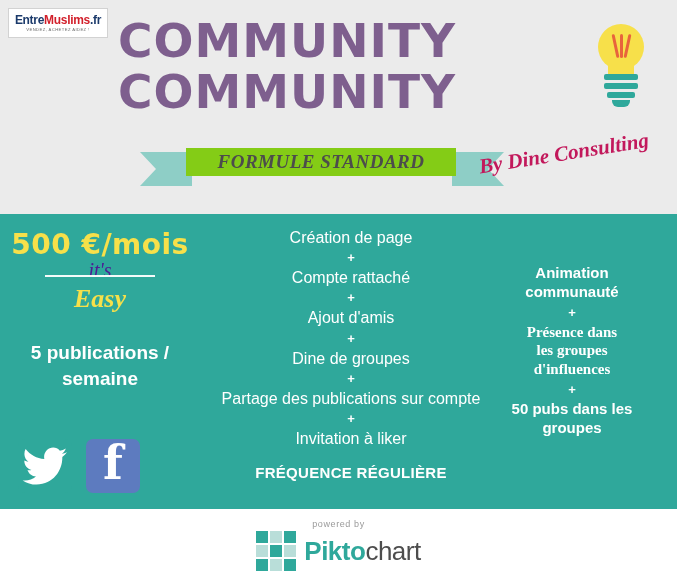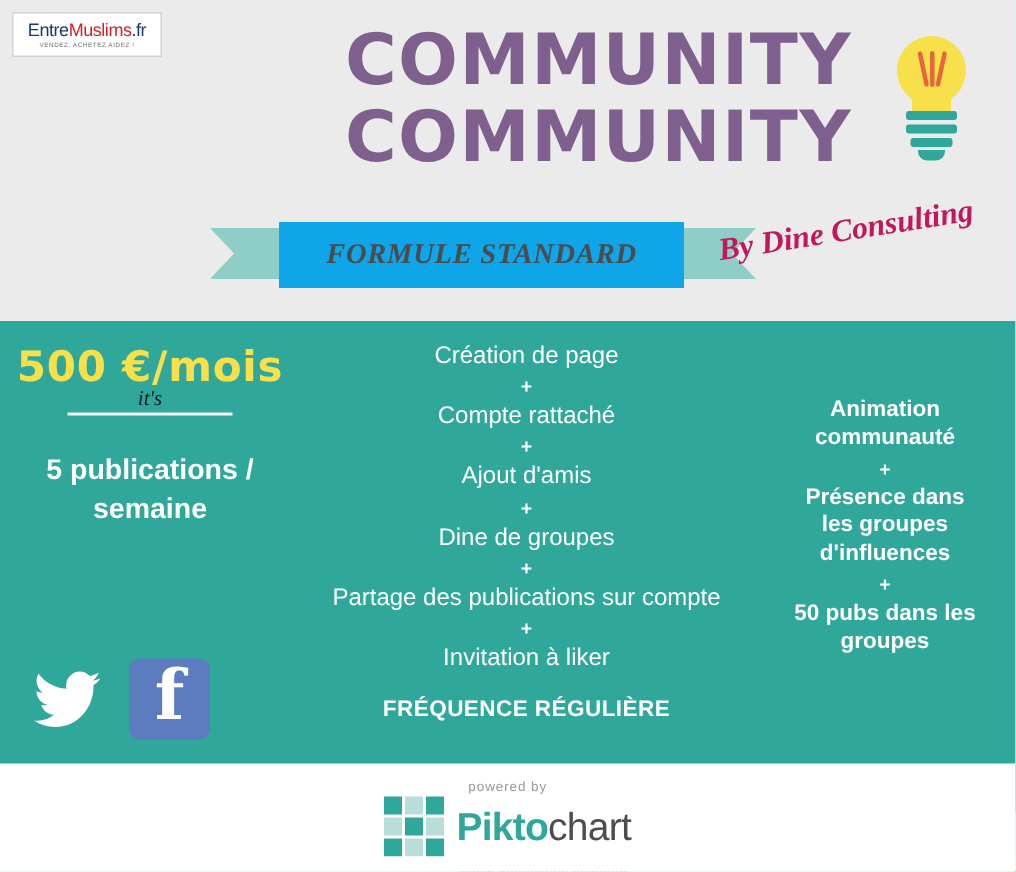--- a/index.html
+++ b/index.html
@@ -30,37 +30,37 @@
     background: #ffffff;
     border: 1px solid #d2d2d2;
     display: flex;
     flex-direction: column;
     align-items: center;
     justify-content: center;
     line-height: 1;
   }
   .logo-main {
     font-size: 12px;
-    font-weight: normal;
+    font-weight: bold;
     color: #1b3a6b;
     letter-spacing: -0.3px;
   }
   .logo-main .accent { color: #d21f2a; }
   .logo-sub {
     font-size: 4.2px;
     color: #6b6b6b;
     letter-spacing: 0.4px;
     margin-top: 2px;
   }
 
   .title-block {
     position: absolute;
     top: 16px; left: 118px;
     width: 450px;
-    text-align: right;
+    text-align: left;
   }
   .title-line {
     font-family: "DejaVu Sans", sans-serif;
     font-weight: bold;
     color: #7e5f8e;
     font-size: 47px;
     line-height: 1.08;
     letter-spacing: 1px;
   }
 
@@ -124,22 +124,22 @@
     border-radius: 2px;
   }
   .bulb-filament i:nth-child(1) { left: 0; transform: rotate(-12deg); }
   .bulb-filament i:nth-child(2) { left: 6px; }
   .bulb-filament i:nth-child(3) { left: 12px; transform: rotate(12deg); }
 
   
   .ribbon {
     position: absolute;
     top: 148px; left: 186px;
-    width: 270px; height: 44px;
-    background: #0ea5e9;
+    width: 270px; height: 28px;
+    background: #84cc16;
     display: flex;
     align-items: center;
     justify-content: center;
   }
   .ribbon-tail-l, .ribbon-tail-r {
     position: absolute;
     top: 152px;
     width: 52px; height: 34px;
     background: #8ecec6;
   }
@@ -192,22 +192,22 @@
   }
   .hr-thin {
     width: 110px; height: 2px;
     background: #ffffff;
     margin: 14px auto 8px auto;
     opacity: .95;
   }
   .its {
     font-family: "Liberation Serif", serif;
     font-style: italic;
-    font-size: 14px;
-    color: #0f172a;
+    font-size: 20px;
+    color: #4c1d95;
     margin-top: -26px;
   }
   .easy {
     font-family: "Liberation Serif", serif;
     font-style: italic;
     font-weight: bold;
     font-size: 26px;
     color: #f7e04a;
     margin-top: 2px;
   }
@@ -270,21 +270,21 @@
   .freq {
     margin-top: 14px;
     font-size: 15px;
     font-weight: bold;
     letter-spacing: 0.3px;
   }
 
   
   .col-right {
     position: absolute;
-    top: 48px; left: 510px;
+    top: 48px; left: 492px;
     width: 160px;
     text-align: center;
   }
   .right-item {
     font-size: 15px;
     font-weight: bold;
     line-height: 1.25;
     padding: 2px 0;
   }
 
@@ -385,20 +385,21 @@
 
     <div class="byline">By Dine Consulting</div>
   </div>
 
   <div class="body-teal">
 
     <div class="col-left">
       <div class="price">500 €/mois</div>
       <div class="hr-thin"></div>
       <div class="its">it's</div>
+      <div class="easy">Easy</div>
       <div class="pubs" style="white-space: pre-line;">5 publications /
 semaine</div>
     </div>
 
     <div class="socials">
       <div class="sicon tw">
         <svg class="tw-bird" viewBox="0 0 48 40" aria-hidden="true">
           <path fill="#ffffff" d="M46 6.2c-1.6.8-3.4 1.3-5.2 1.5 1.9-1.2 3.3-3.1 4-5.3-1.8 1.1-3.8 1.9-5.9 2.3C37.2 2.8 34.8 1.6 32.2 1.6c-5 0-9.1 4.2-9.1 9.4 0 .7.1 1.4.2 2.1C15.8 12.7 9.1 8.9 4.6 3.1 3.8 4.5 3.4 6.1 3.4 7.9c0 3.2 1.6 6.1 4 7.8-1.5 0-2.9-.4-4.1-1.1v.1c0 4.5 3.1 8.3 7.3 9.2-.8.2-1.5.3-2.4.3-.6 0-1.1-.1-1.7-.2 1.2 3.7 4.5 6.4 8.5 6.5-3.1 2.5-7 4-11.2 4-.7 0-1.5 0-2.2-.1 4 2.7 8.8 4.2 13.9 4.2 16.7 0 25.8-14.2 25.8-26.5v-1.2C43.1 9.7 44.7 8.1 46 6.2z"></path>
         </svg>
       </div>
@@ -419,21 +420,21 @@
       <div class="mid-item">Partage des publications sur compte</div>
       <div class="plus">+</div>
       <div class="mid-item">Invitation à liker</div>
       <div class="freq">FRÉQUENCE RÉGULIÈRE</div>
     </div>
 
     <div class="col-right">
       <div class="right-item" style="white-space: pre-line;">Animation
 communauté</div>
       <div class="plus">+</div>
-      <div class="right-item" style="white-space: pre-line;">Présence dans
+      <div class="right-item" style="white-space: pre-line; font-family: Liberation Serif, serif;">Présence dans
 les groupes
 d'influences</div>
       <div class="plus">+</div>
       <div class="right-item" style="white-space: pre-line;">50 pubs dans les
 groupes</div>
     </div>
   </div>
 
   <div class="footer">
 

